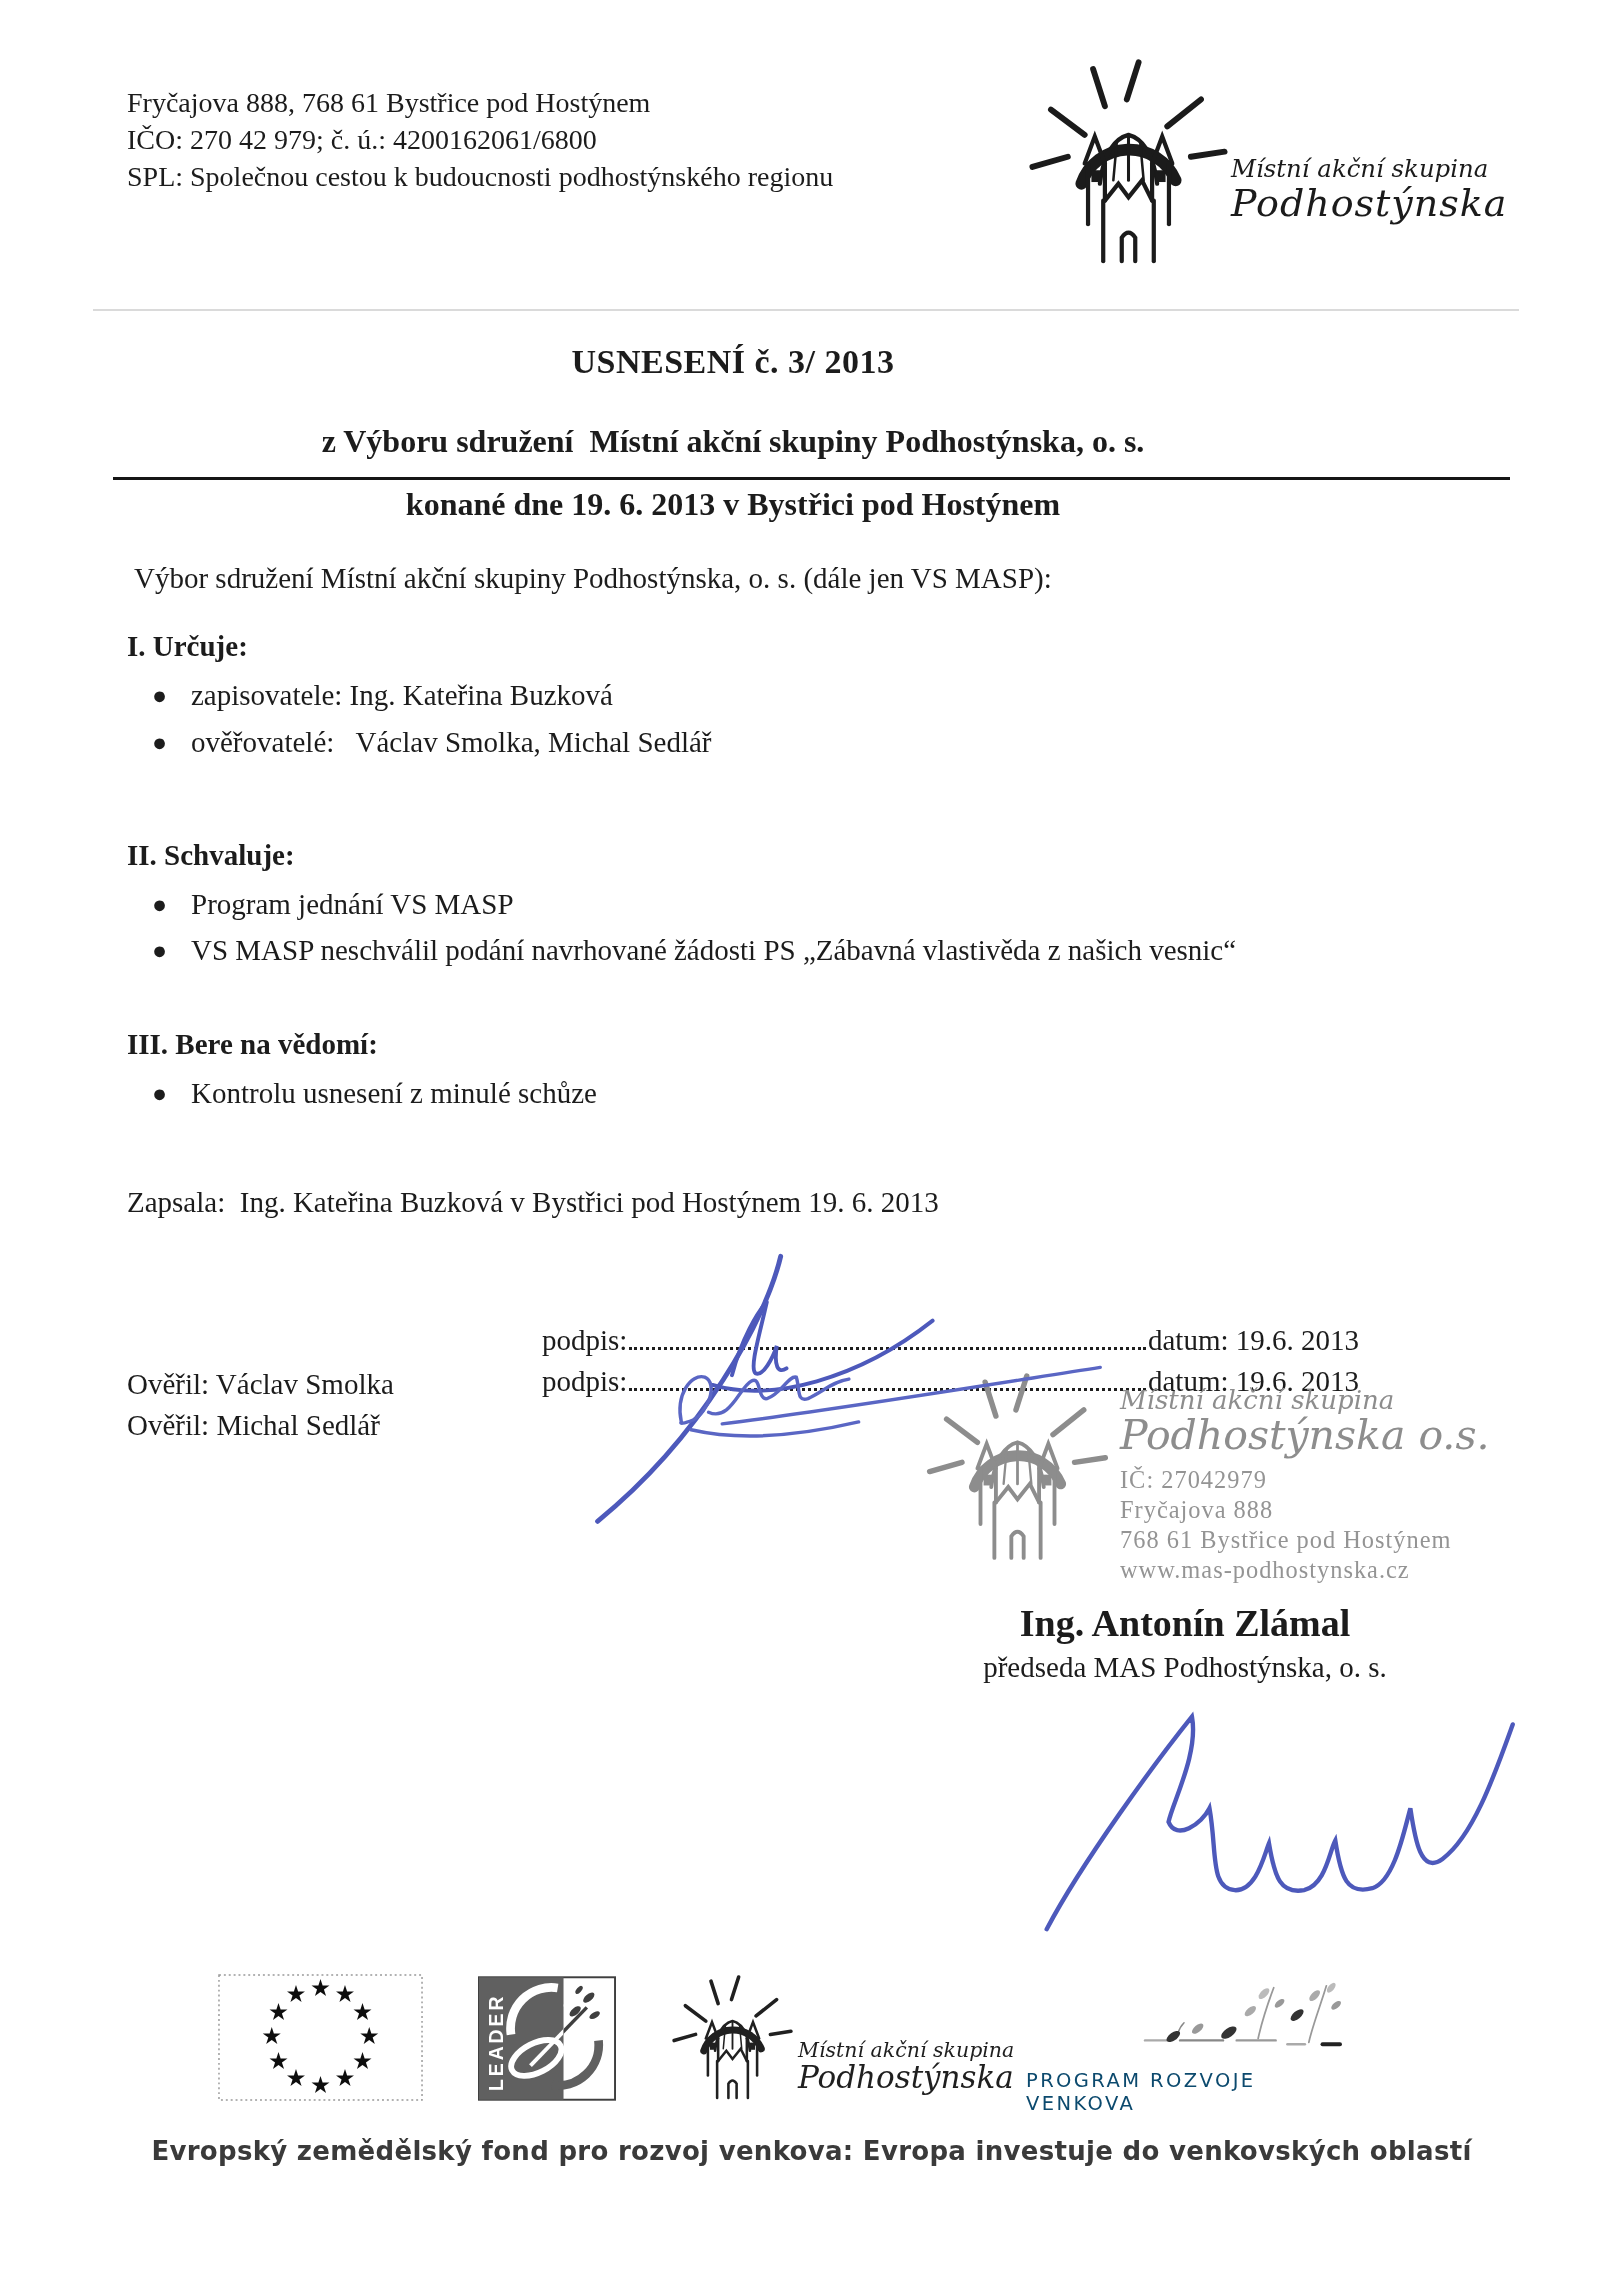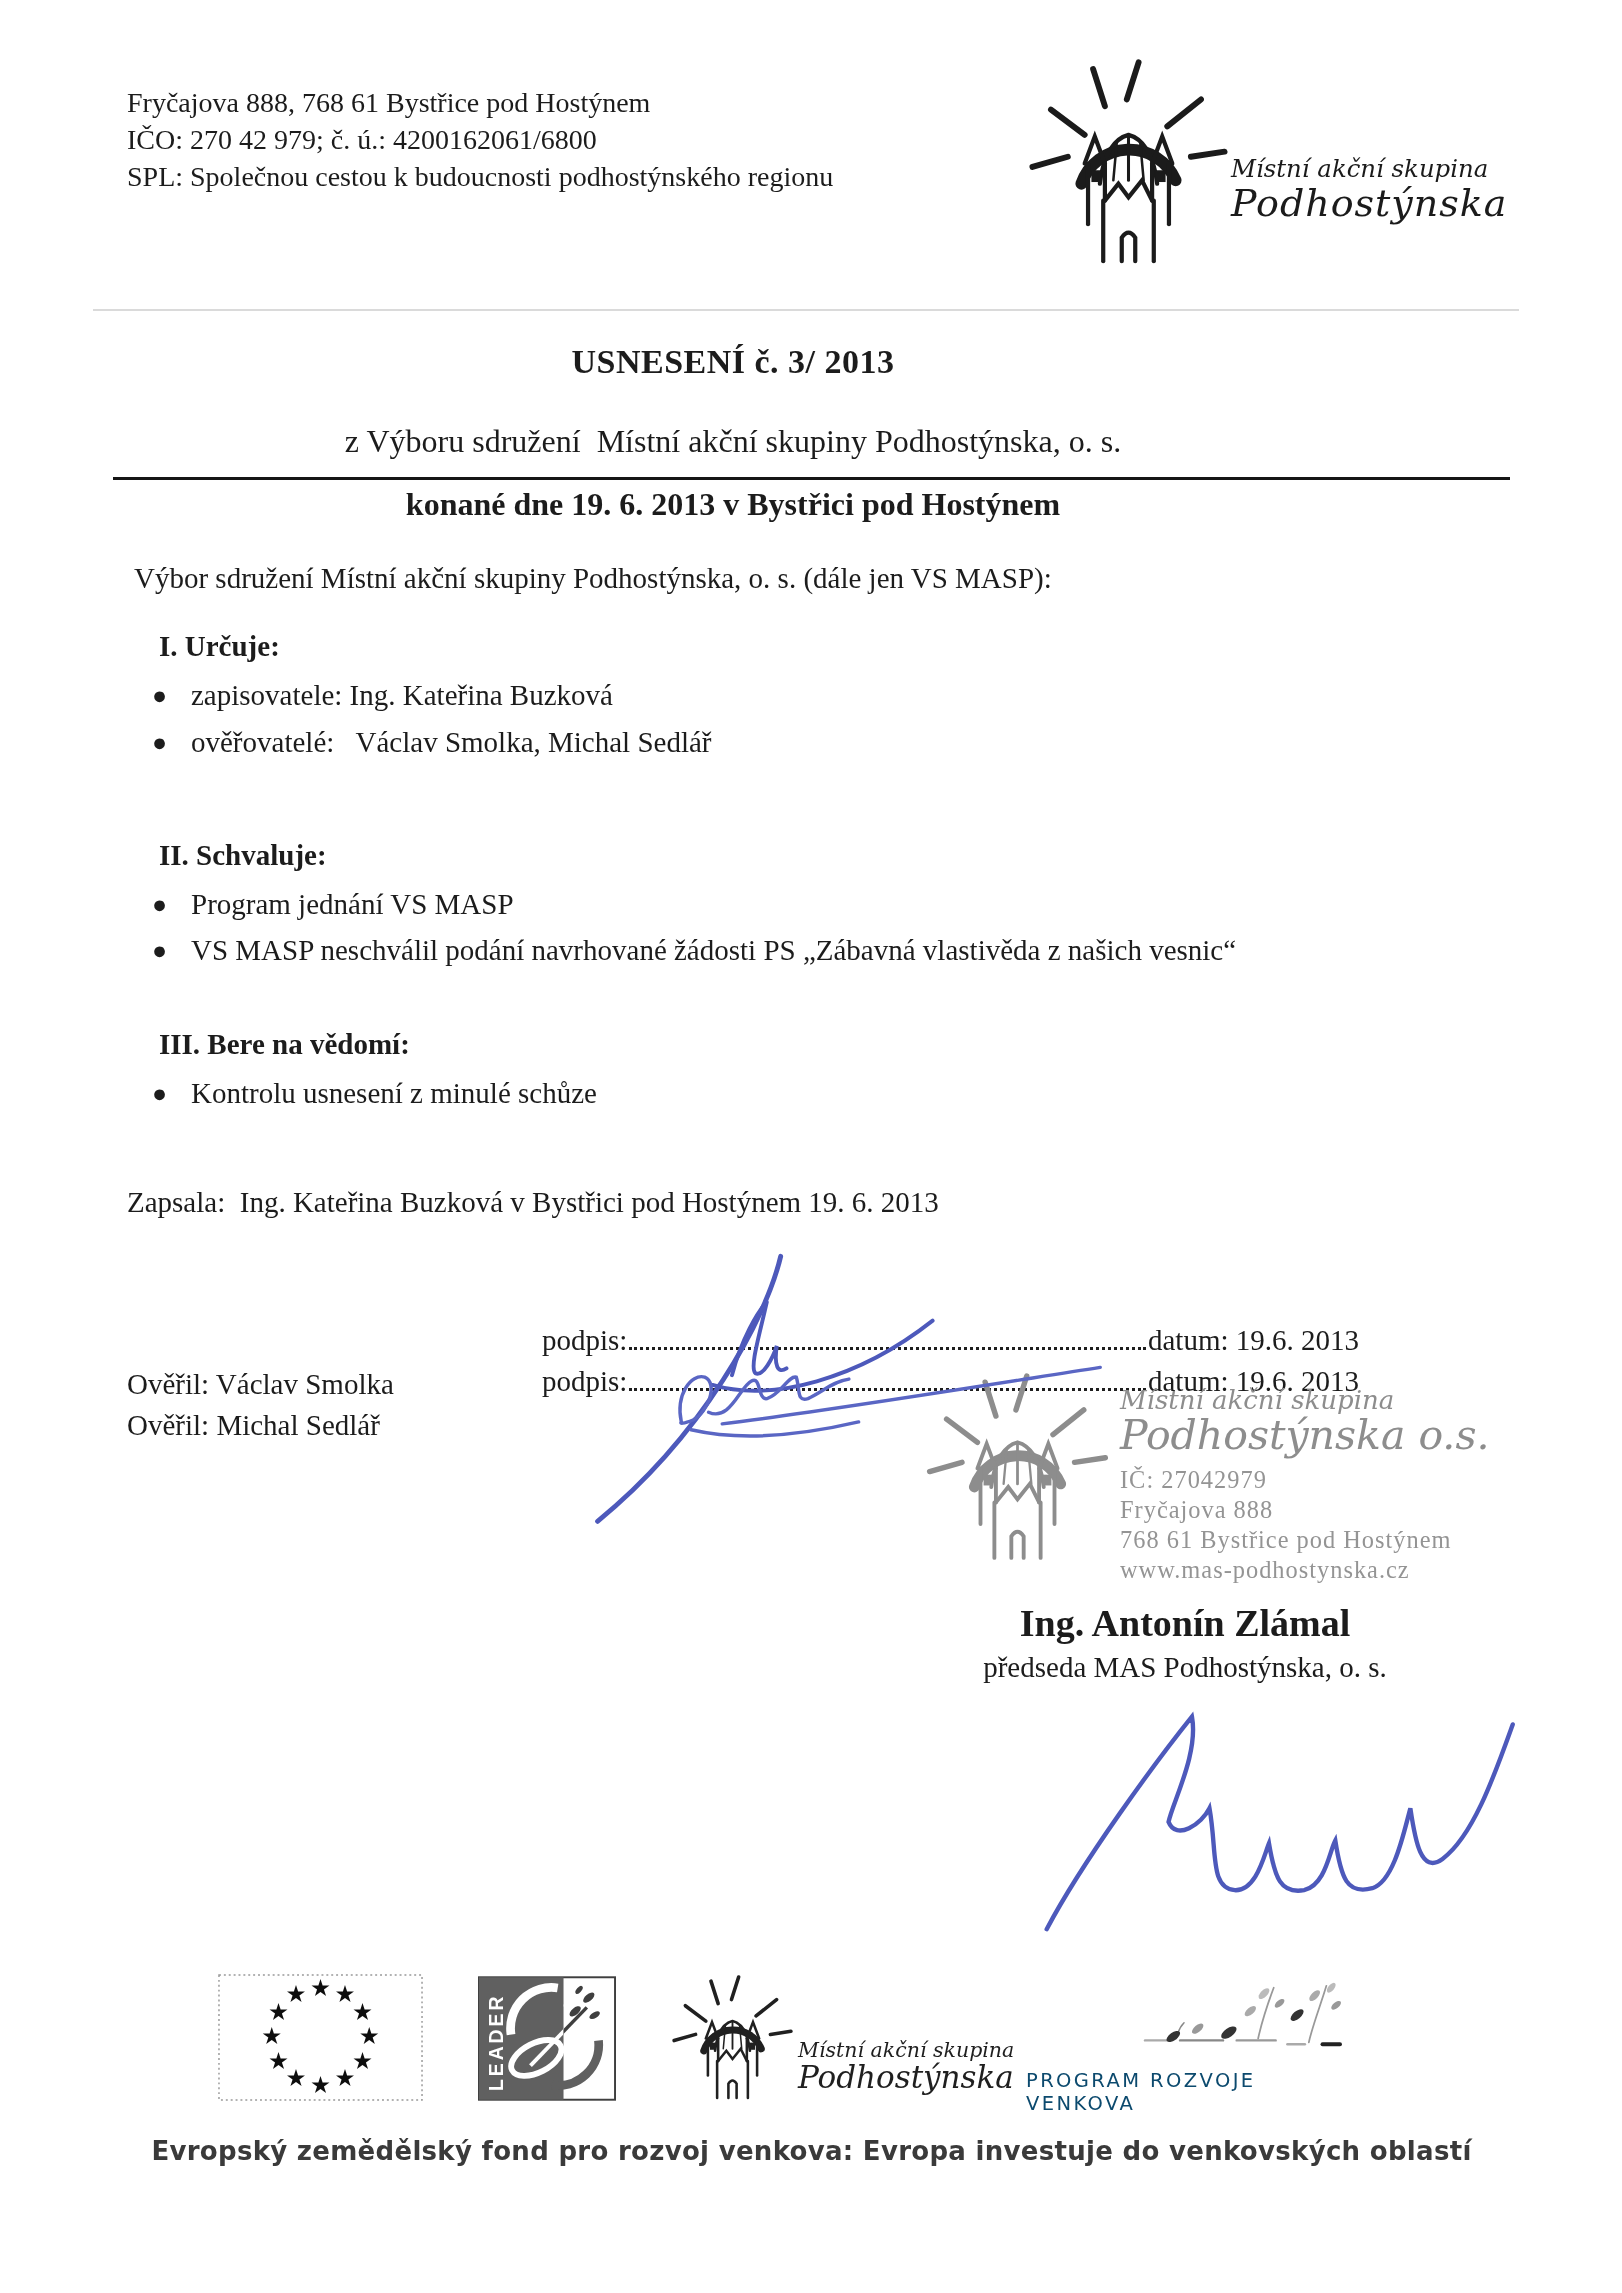--- a/index.html
+++ b/index.html
@@ -18,27 +18,27 @@
   .top-logo-svg { left:1022px; top:59px; width:213px; height:209px; color:#1b1b1b; }
   .top-logo-text { left:1231px; top:154px; color:#1b1b1b; }
   .top-logo-line1 { font-size:24.4px; }
   .top-logo-line2 { font-size:38px; margin-top:-2px; letter-spacing:1px; }
 
   .scan-divider { left:93px; top:309px; width:1426px; height:2px;
     background:#c6c6c6; opacity:.65; }
 
   .center-band { left:59px; width:1348px; text-align:center; }
   .doc-title { top:343px; font-size:34px; font-weight:bold; letter-spacing:0.5px; }
-  .doc-sub1  { top:423px; font-size:32px; font-weight:normal; }
+  .doc-sub1  { top:423px; font-size:32px; font-weight:bold; }
   .title-underline { left:113px; top:477px; width:1397px; height:2.9px; background:#151515; }
   .doc-sub2  { top:486px; font-size:32px; font-weight:bold; }
 
   .intro { left:134px; top:562px; font-size:29px; }
 
-  .sec-h { left:127px; font-size:29px; font-weight:bold;margin-left:32px; }
+  .sec-h { left:127px; font-size:29px; font-weight:bold; }
   .bullet-row { left:152px; font-size:29px; display:flex; }
   .bullet-dot { width:39px; font-size:25px; line-height:37px; }
   .bullet-text { line-height:37px; }
 
   .zapsala { left:127px; top:1186px; font-size:29px; }
 
   .ver-label { left:127px; font-size:29px;margin-top:44px; }
   .ver-line  { left:542px; width:817px; display:flex; align-items:flex-end; font-size:29px; }
   .ver-leader { flex:1 1 auto; border-bottom:3.9px dotted #1e1e1e; margin:0 2px 6.8px 2px; height:1px; }
 

